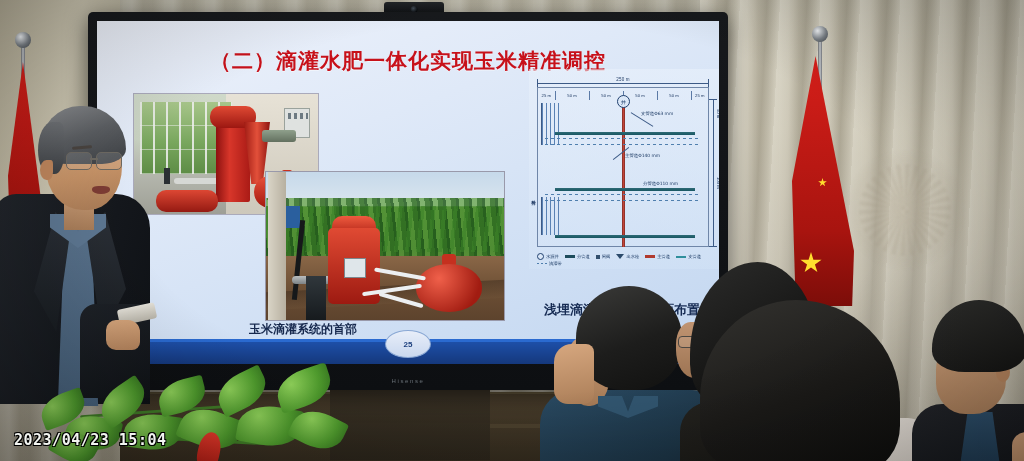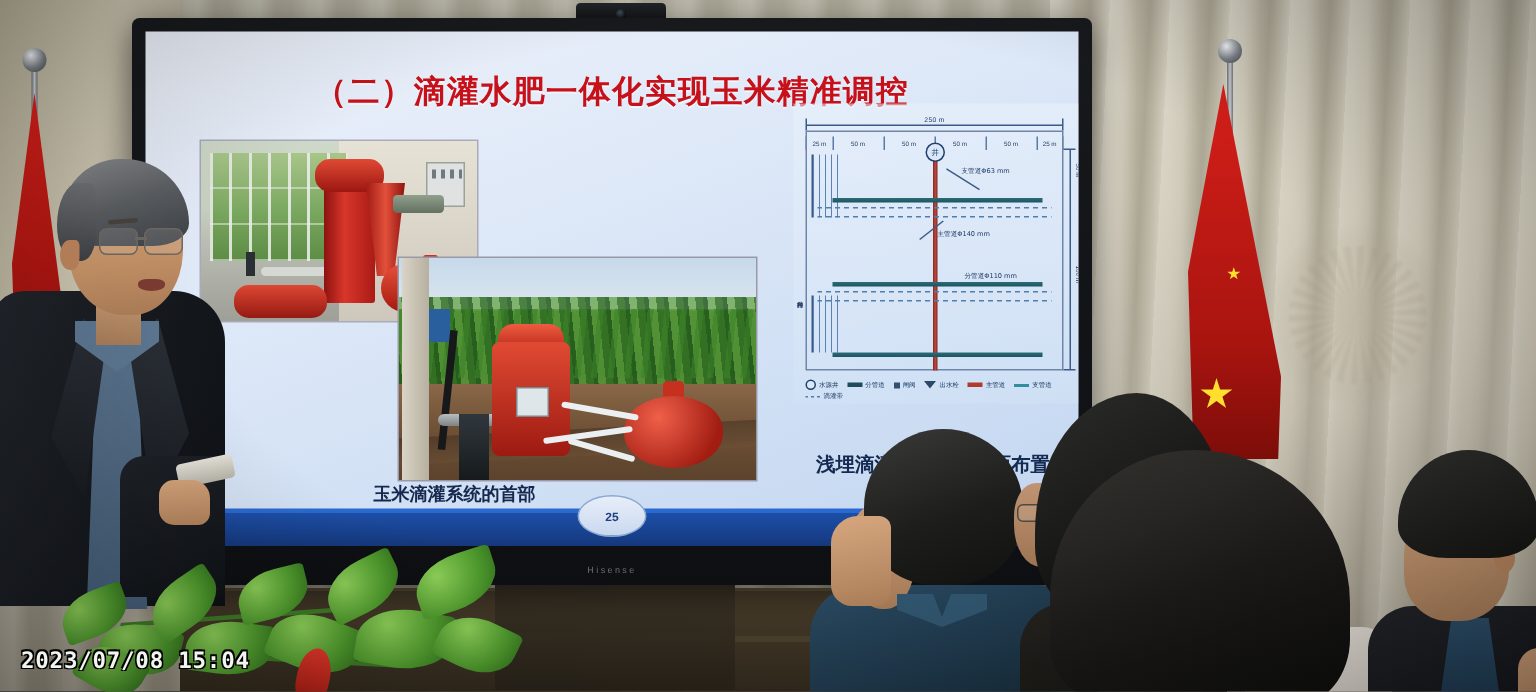--- a/index.html
+++ b/index.html
@@ -881,15 +881,15 @@
     <div class="leaf" style="left:176px;top:16px; width:52px; height:34px; transform:rotate(-26deg);"></div>
     <div class="leaf" style="left:198px;top:48px; width:64px; height:40px; transform:rotate(10deg);"></div>
     <div class="leaf" style="left:236px;top:12px; width:56px; height:36px; transform:rotate(-18deg);"></div>
     <div class="leaf" style="left:252px;top:54px; width:52px; height:36px; transform:rotate(26deg);"></div>
     <div class="leaf" style="left:12px; top:74px; width:44px; height:30px; transform:rotate(30deg);"></div>
     <div class="plant-flower"></div>
   </div>
 
   <div class="vignette"></div>
 
-  <div class="timestamp">2023/07/08 15:04</div>
+  <div class="timestamp">2023/04/23 15:04</div>
 
 </div>
 
 </body></html>

